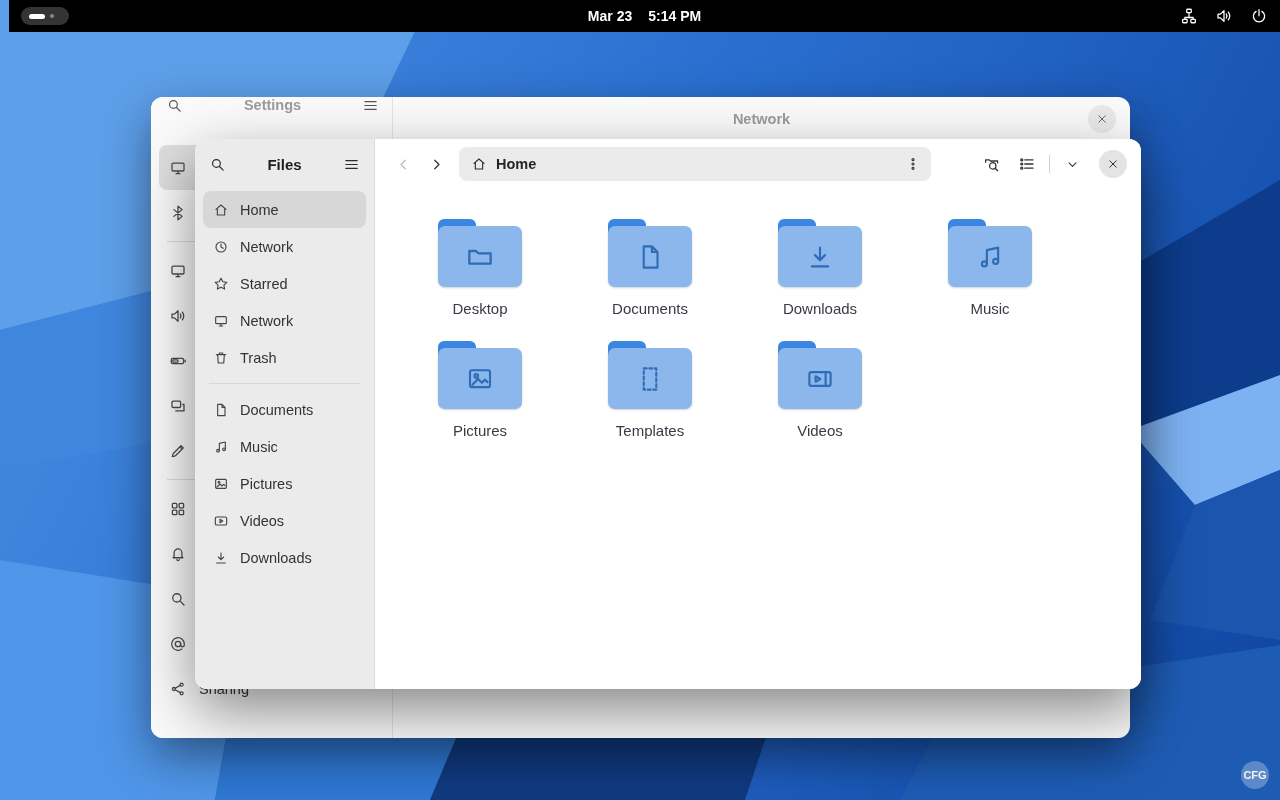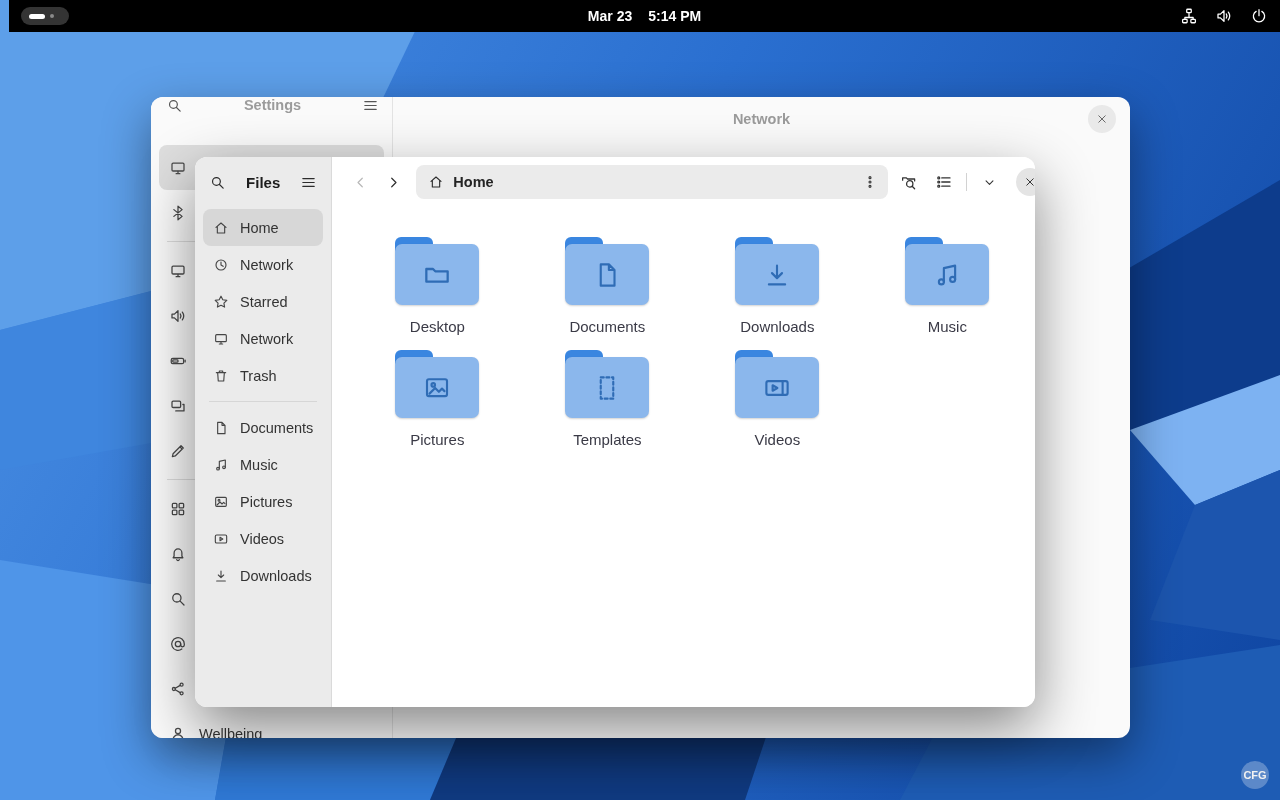--- a/index.html
+++ b/index.html
@@ -16,21 +16,21 @@
   .pill{width:48px;height:18px;background:#343434;border-radius:10px;display:flex;align-items:center;gap:5px;padding:0 8px;cursor:default}
   .pill .dash{width:16px;height:5px;background:#fff;border-radius:3px}
   .pill .dot{width:4px;height:4px;background:#8a8a8a;border-radius:50%}
   .clock{position:absolute;left:50%;transform:translateX(-50%);font-weight:bold;font-size:14px;display:flex;gap:16px}
   .tb-icons{margin-left:auto;display:flex;gap:17px;align-items:center}
 
   
   .win{position:absolute;border-radius:12px;overflow:hidden}
   #settings{left:151px;top:97px;width:979px;height:641px;background:#fafafa;
     box-shadow:0 18px 48px rgba(0,0,0,.42);z-index:10;display:flex}
-  #files{left:195px;top:157px;width:840px;height:550px;background:#fff;
+  #files{left:195px;top:139px;width:946px;height:550px;background:#fff;
     box-shadow:0 22px 58px rgba(0,0,0,.46);z-index:20;display:flex}
 
   
   .s-side{width:242px;border-right:1px solid #e3e3e3;display:flex;flex-direction:column;background:#fafafa}
   .s-side-head{height:44px;display:flex;align-items:flex-start;padding:0 13px 0 15px;color:#555}
   .s-title{flex:1;text-align:center;color:#9b9b9b;font-weight:bold;font-size:14.5px}
   .s-rows{padding:4px 8px;flex:1;overflow:hidden}
   .s-row{height:45px;display:flex;align-items:center;padding:0 10px;border-radius:8px;color:#4a4a4a;gap:12px;font-size:14.5px}
   .s-row.sel{background:#dedede}
   .s-row .lbl{color:#363636}
@@ -57,21 +57,21 @@
   .pathbar{height:34px;background:#ebebeb;border-radius:8px;display:flex;align-items:center;
     padding:0 4px 0 12px;gap:9px;width:472px;color:#2c2c2c;margin-left:4px}
   .path-label{font-weight:bold;font-size:14.5px;flex:1;color:#242424}
   .pb-kebab{width:28px;height:26px;display:flex;align-items:center;justify-content:center;color:#3a3a3a;border-radius:6px}
   .head-right{margin-left:auto;display:flex;align-items:center;gap:3px}
   .tool-btn{width:32px;height:30px;display:flex;align-items:center;justify-content:center;color:#333;border-radius:6px}
   .vsep{width:1px;height:18px;background:#d2d2d2;margin:0 3px}
   .f-close{width:28px;height:28px;border-radius:50%;background:#e4e4e4;display:flex;align-items:center;justify-content:center;color:#333;margin-left:8px}
 
   .f-content{flex:1;display:grid;grid-template-columns:repeat(4,170px);justify-items:center;
-    align-content:start;row-gap:15px;padding:30px 0 0 20px}
+    align-content:start;row-gap:24px;padding:30px 0 0 20px}
   .folder-item{display:flex;flex-direction:column;align-items:center;width:152px}
   .folder{position:relative;width:84px;height:68px}
   .folder .tab{position:absolute;left:0;top:0;width:38px;height:16px;background:#3a86e0;border-radius:6px 6px 0 0}
   .folder .fbody{position:absolute;left:0;top:7px;right:0;bottom:0;background:#8bb7ec;border-radius:7px;
     display:flex;align-items:center;justify-content:center;color:#2f6cb5;box-shadow:0 1px 2px rgba(0,0,0,.18)}
   .folder-label{margin-top:13px;font-size:15px;color:#3a3a46}
 
   .badge{position:absolute;right:11px;bottom:11px;width:28px;height:28px;border-radius:50%;
     background:rgba(255,255,255,.28);color:#f2f2f2;font-size:11px;font-weight:bold;
     display:flex;align-items:center;justify-content:center;z-index:60}
@@ -320,26 +320,20 @@
             <svg class="i" width="18" height="18">
               <use href="#sym-at"></use>
             </svg>
           </div>
         <div class="s-row">
           <svg class="i" width="18" height="18">
               <use href="#sym-share"></use>
             </svg>
           <span class="lbl">Sharing</span>
         </div>
-        <div class="s-row">
-          <svg class="i" width="18" height="18">
-              <use href="#sym-person"></use>
-            </svg>
-          <span class="lbl">Wellbeing</span>
-        </div>
       </div>
     </div>
     <div class="s-main">
       <div class="s-main-head">
         <span class="s-page-title">Network</span>
         <div class="s-close">
           <svg class="i" width="14" height="14">
               <use href="#sym-close"></use>
             </svg>
         </div>

